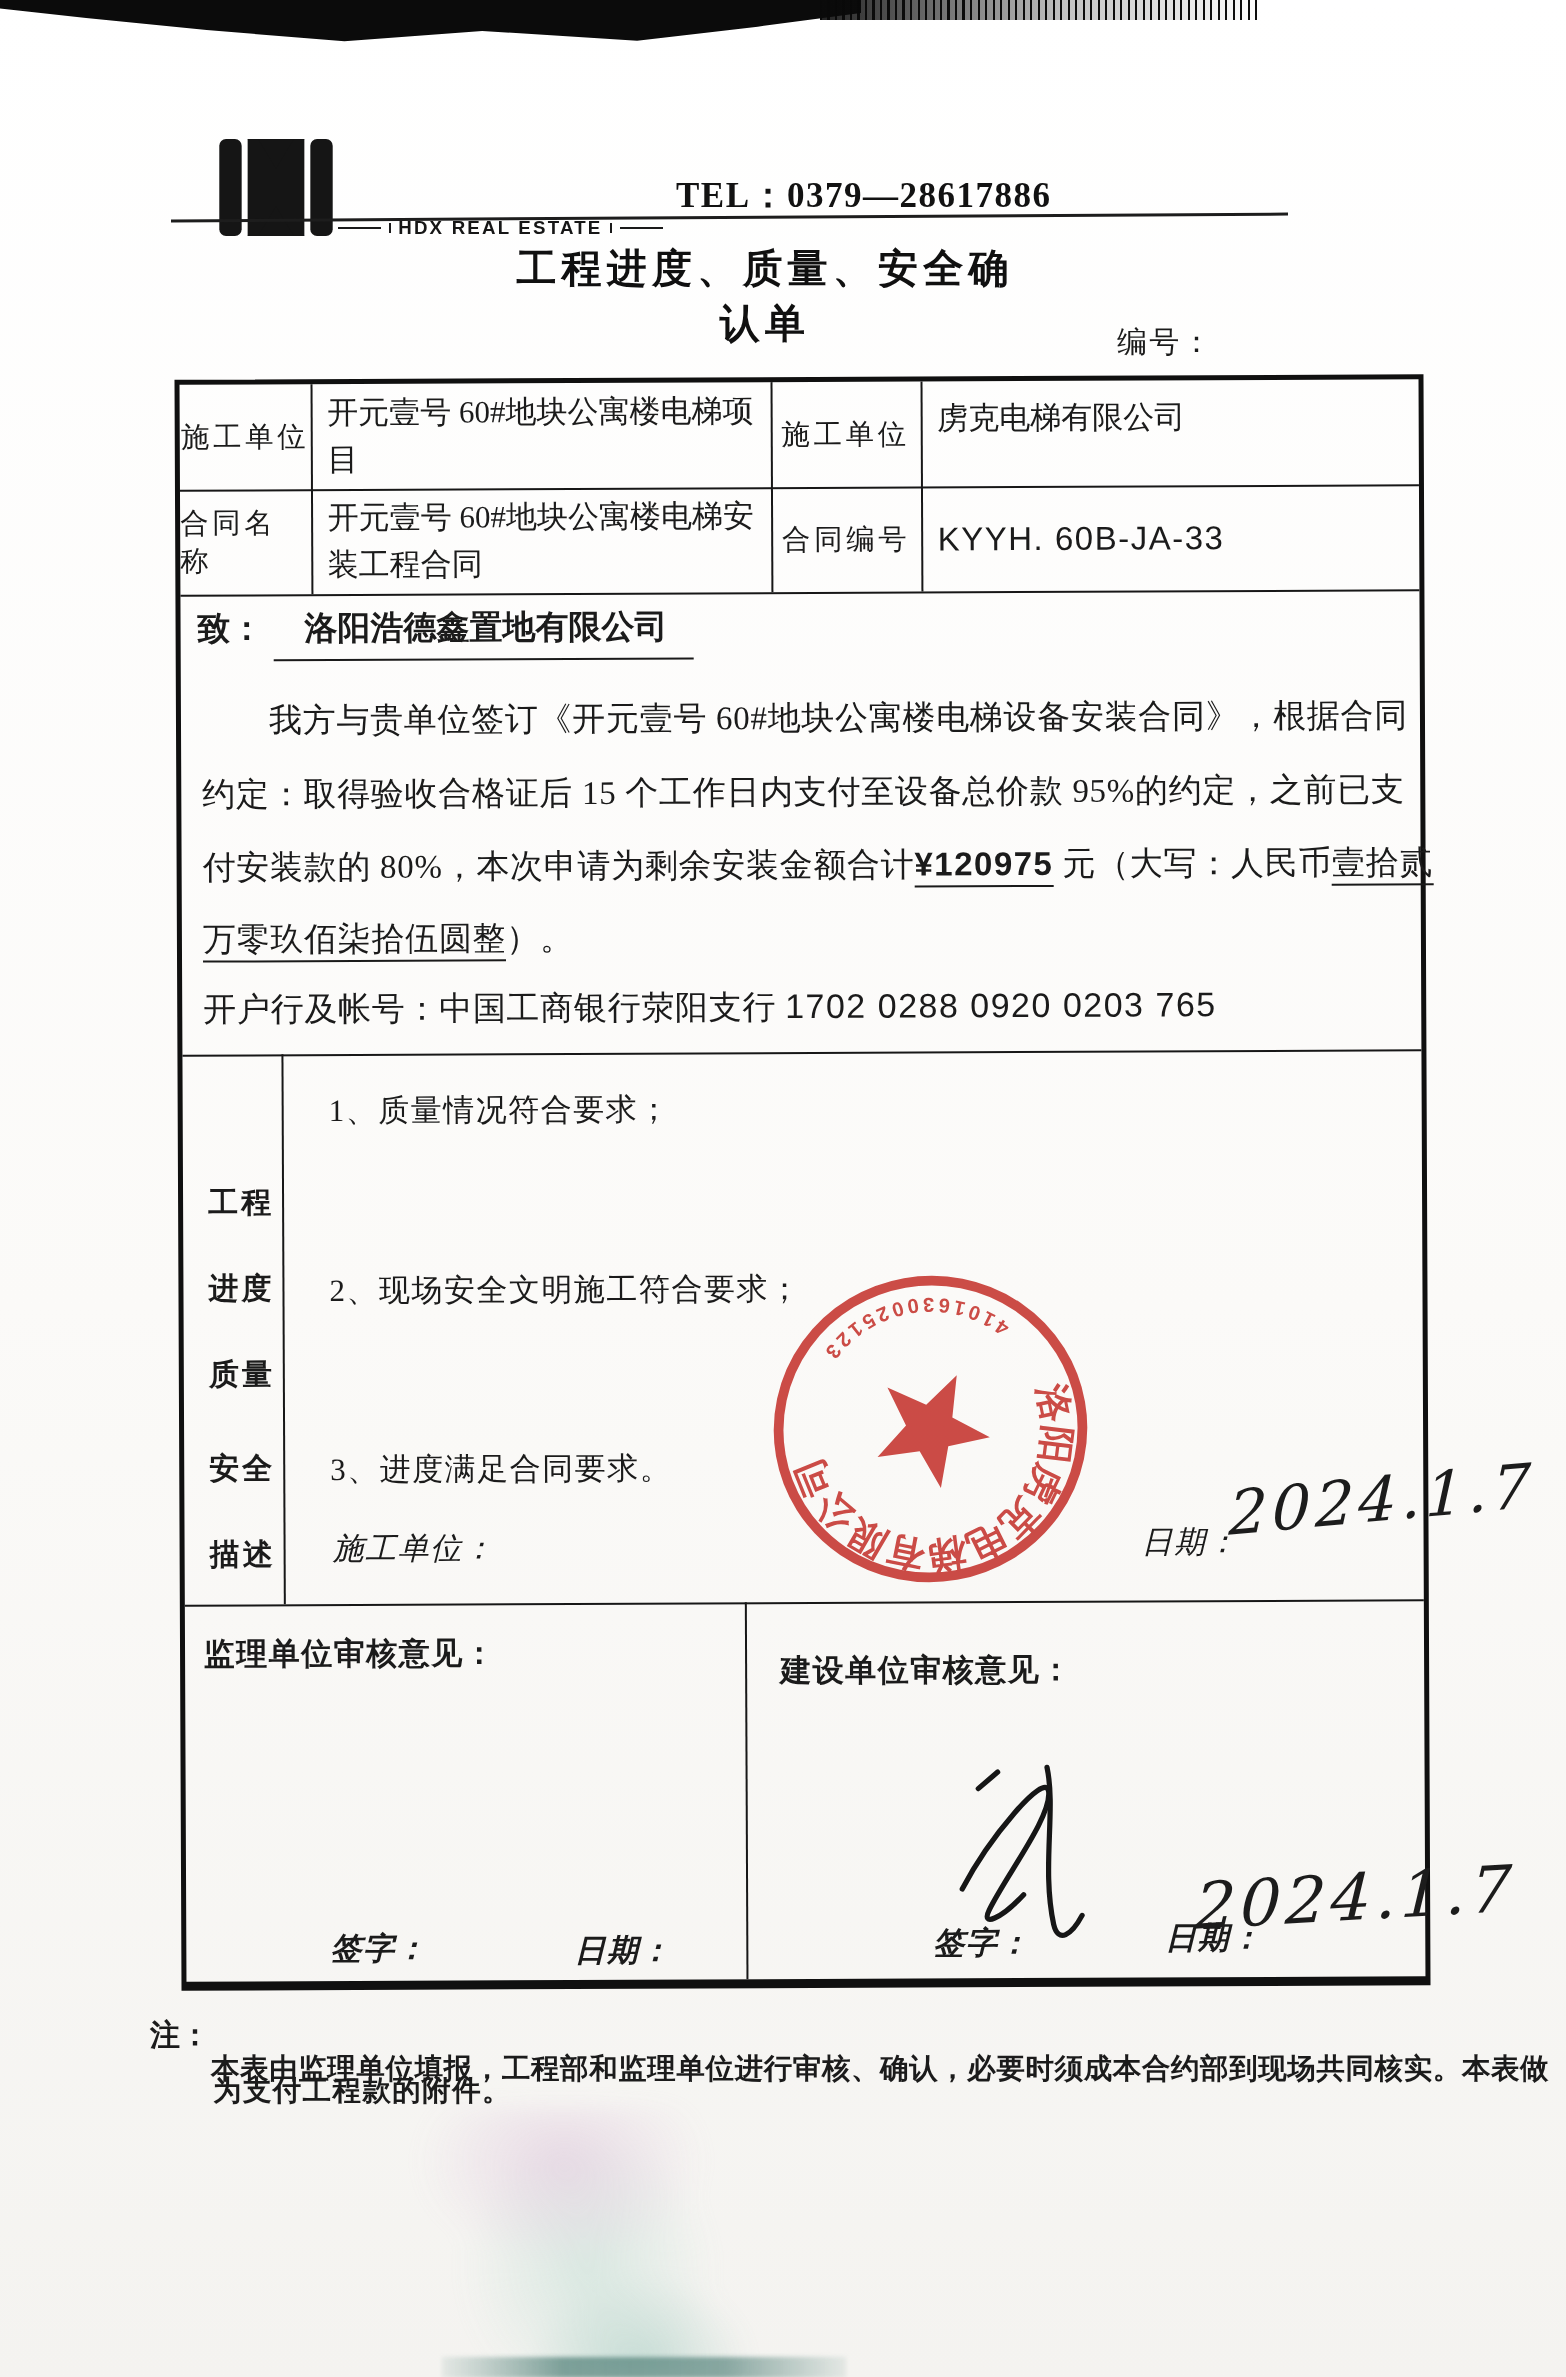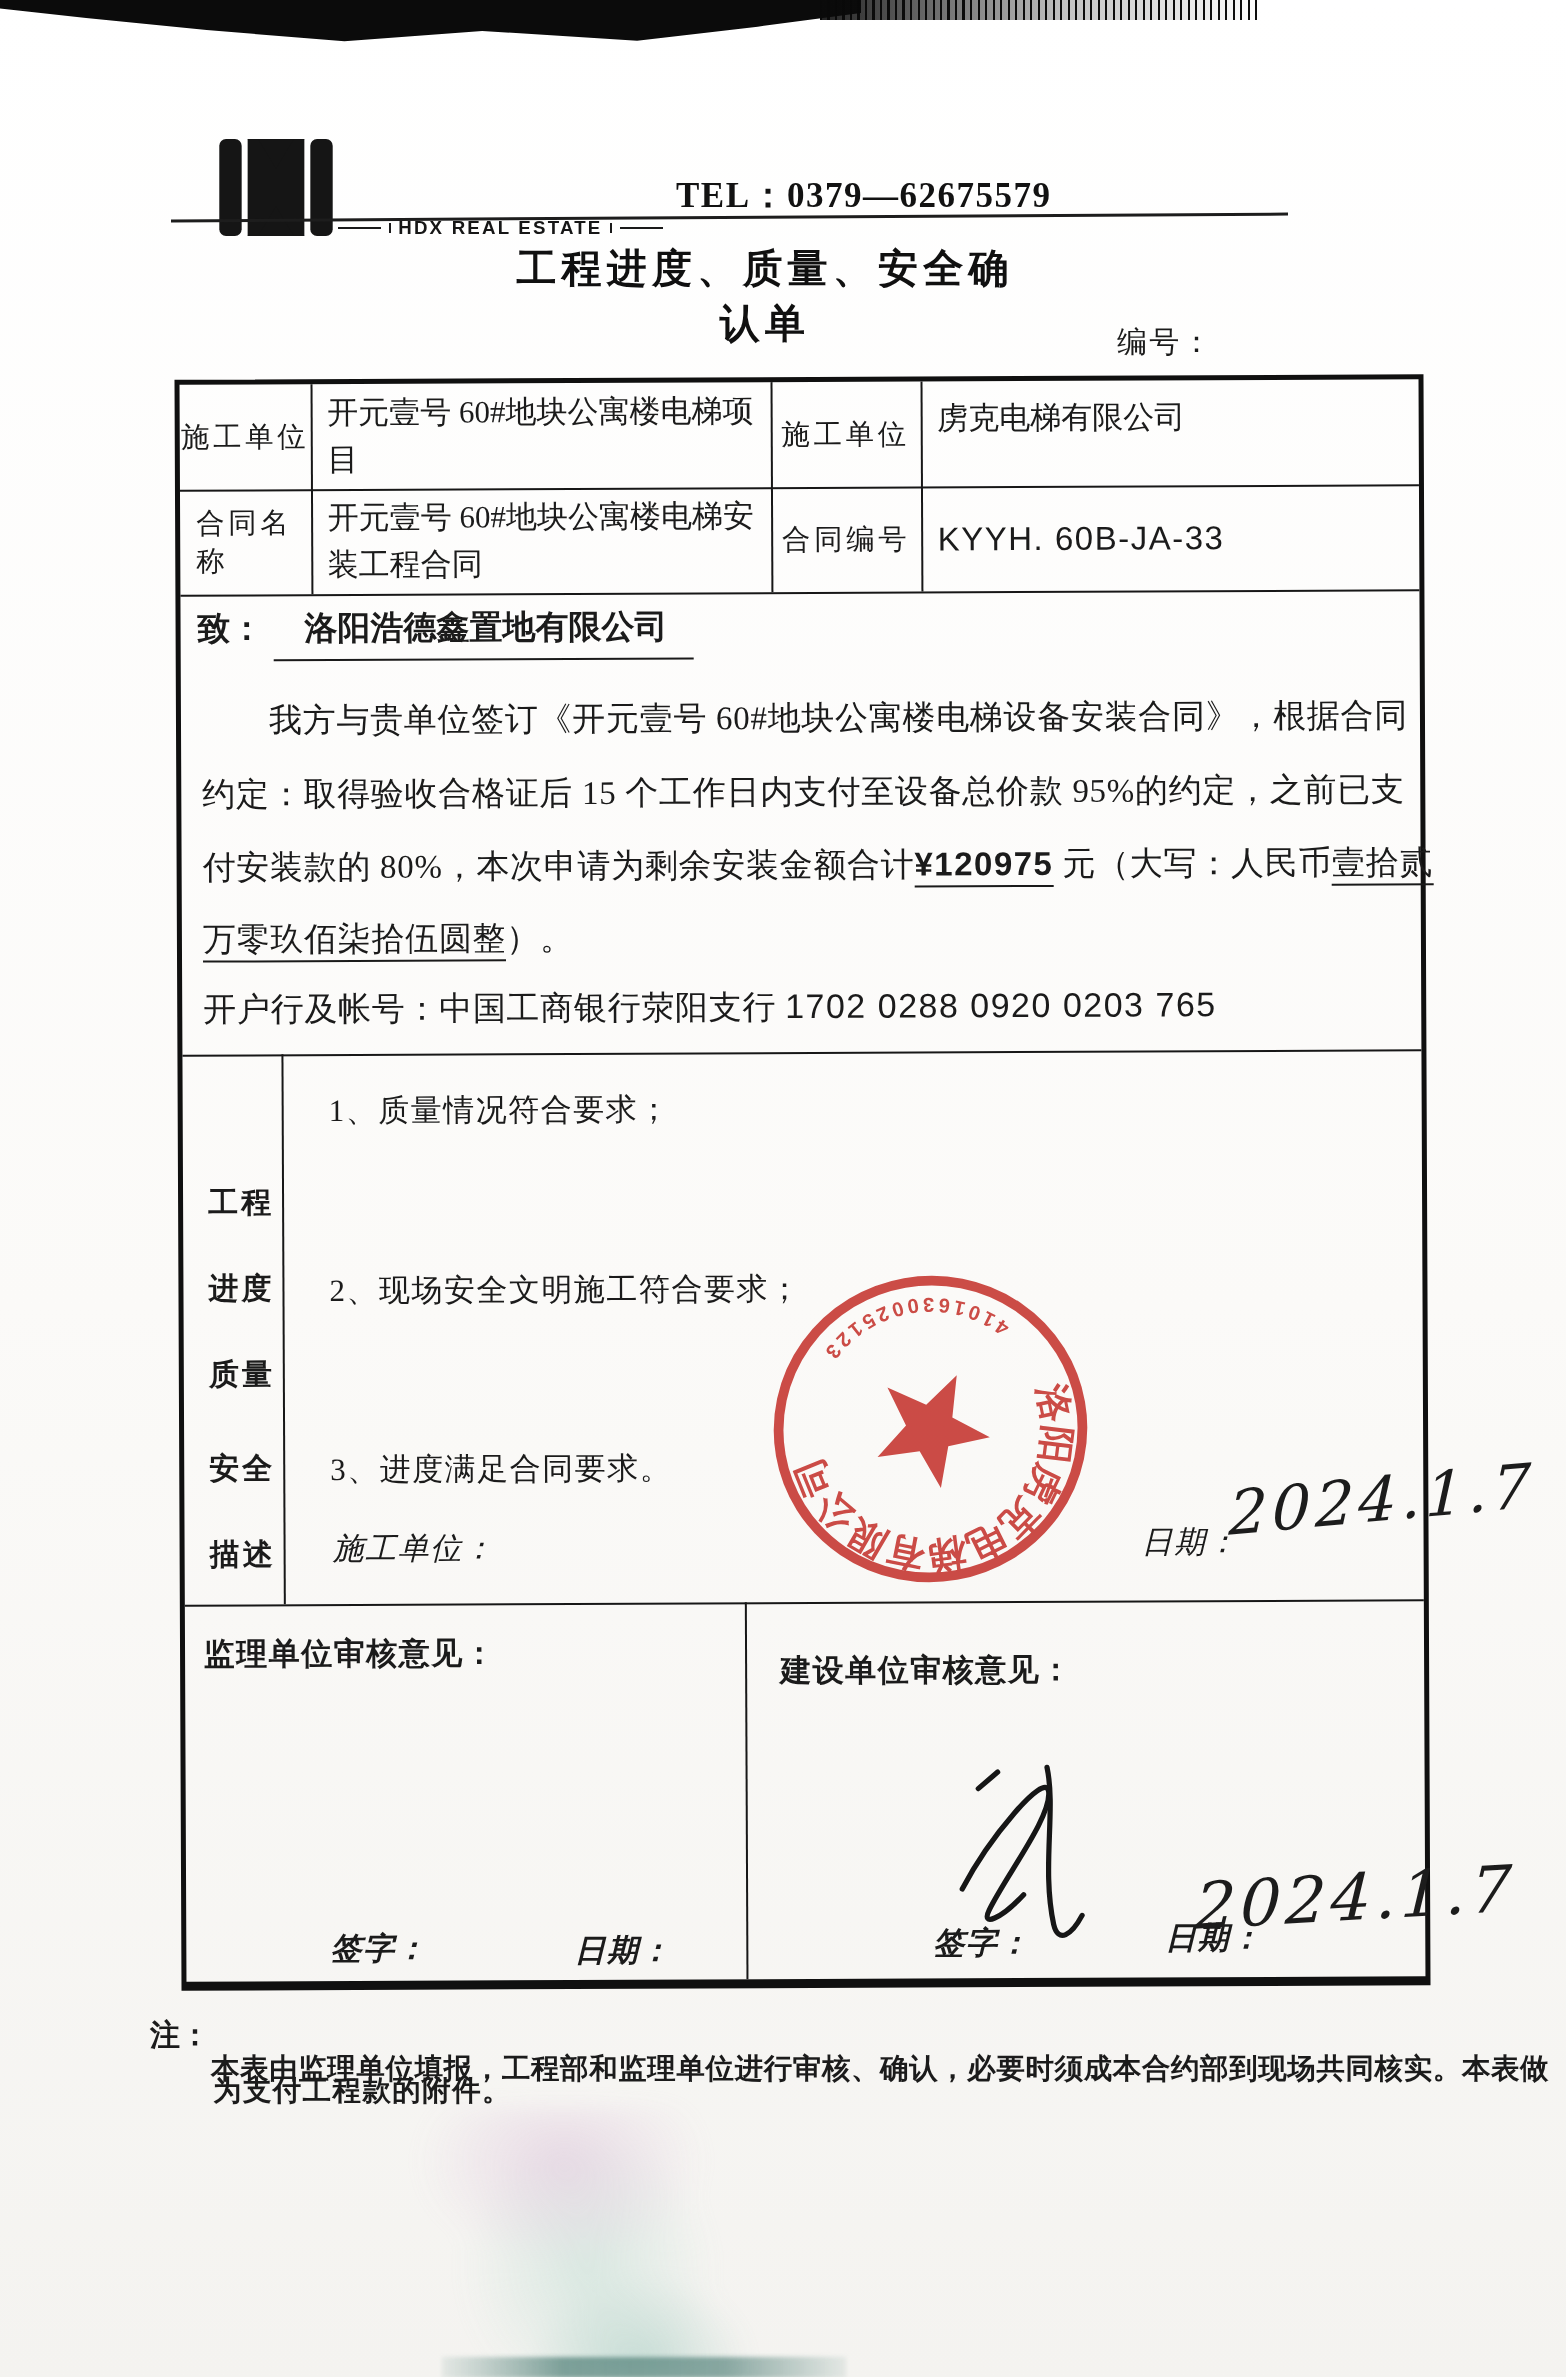--- a/index.html
+++ b/index.html
@@ -94,21 +94,21 @@
     <polygon points="38,0 52,0 76,40 100,0 114,0 114,130 100,130 76,90 52,130 38,130" fill="#151515"></polygon>
     <rect x="122" y="0" width="30" height="130" rx="9" fill="#151515"></rect>
   </svg>
   <div class="brand-en">
     <div class="rule-seg"></div>
     <div class="tick"></div>
     <span>HDX REAL ESTATE</span>
     <div class="tick"></div>
     <div class="rule-seg"></div>
   </div>
-  <div class="tel">TEL：0379—62675579</div>
+  <div class="tel">TEL：0379—28617886</div>
   <div class="header-rule"></div>
   <div class="doc-title">工程进度、质量、安全确认单</div>
   <div class="doc-no">编号：</div>
 
   <div class="sheet">
 
     <div class="hline" style="top:105px"></div>
     <div class="hline" style="top:210px"></div>
     <div class="hline" style="top:670px"></div>
     <div class="hline" style="top:1220px"></div>
@@ -116,21 +116,21 @@
     <div class="vline" style="left:591px;top:0;height:210px"></div>
     <div class="vline" style="left:741px;top:0;height:210px"></div>
     <div class="vline" style="left:99px;top:670px;height:550px"></div>
     <div class="vline" style="left:560px;top:1220px;height:377px"></div>
 
     <div class="cell cell-label" style="left:0;top:0;width:131px;height:105px">施工单位</div>
     <div class="cell cell-value" style="left:131px;top:0;width:460px;height:105px">开元壹号 60#地块公寓楼电梯项目</div>
     <div class="cell cell-label" style="left:591px;top:0;width:150px;height:105px">施工单位</div>
     <div class="cell cell-value" style="left:741px;top:0;width:508px;height:105px;align-items:flex-start;padding-top:13.5px">虏克电梯有限公司</div>
 
-    <div class="cell cell-label" style="left:16px;top:105px;width:106px;height:105px">合同名称</div>
+    <div class="cell cell-label" style="left:0;top:105px;width:106px;height:105px">合同名称</div>
     <div class="cell cell-value" style="left:131px;top:105px;width:460px;height:105px">开元壹号 60#地块公寓楼电梯安装工程合同</div>
     <div class="cell cell-label" style="left:591px;top:105px;width:150px;height:105px">合同编号</div>
     <div class="cell cell-value mono-num" style="left:741px;top:105px;width:508px;height:105px;font-size:33px">KYYH. 60B-JA-33</div>
 
     <div class="to-row">
       <span>致：</span>
       <span class="to-value">洛阳浩德鑫置地有限公司</span>
     </div>
 
     <div class="body-line" style="top:314px;left:88px">我方与贵单位签订《开元壹号 60#地块公寓楼电梯设备安装合同》，根据合同</div>

